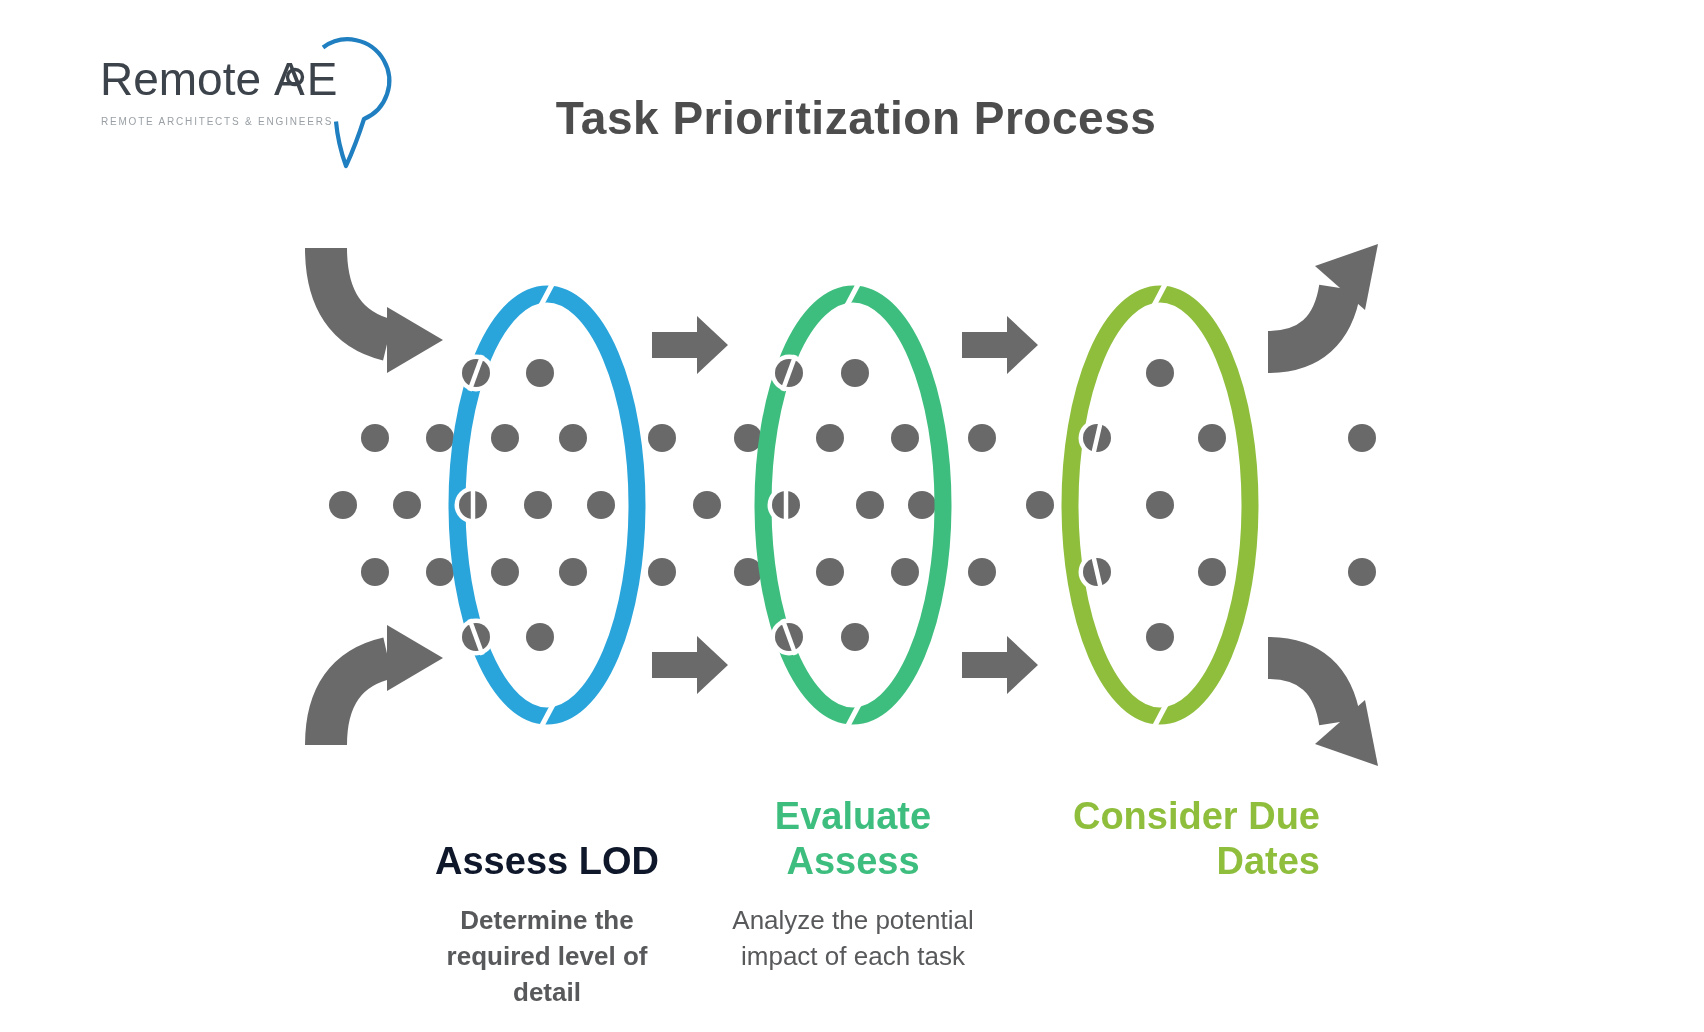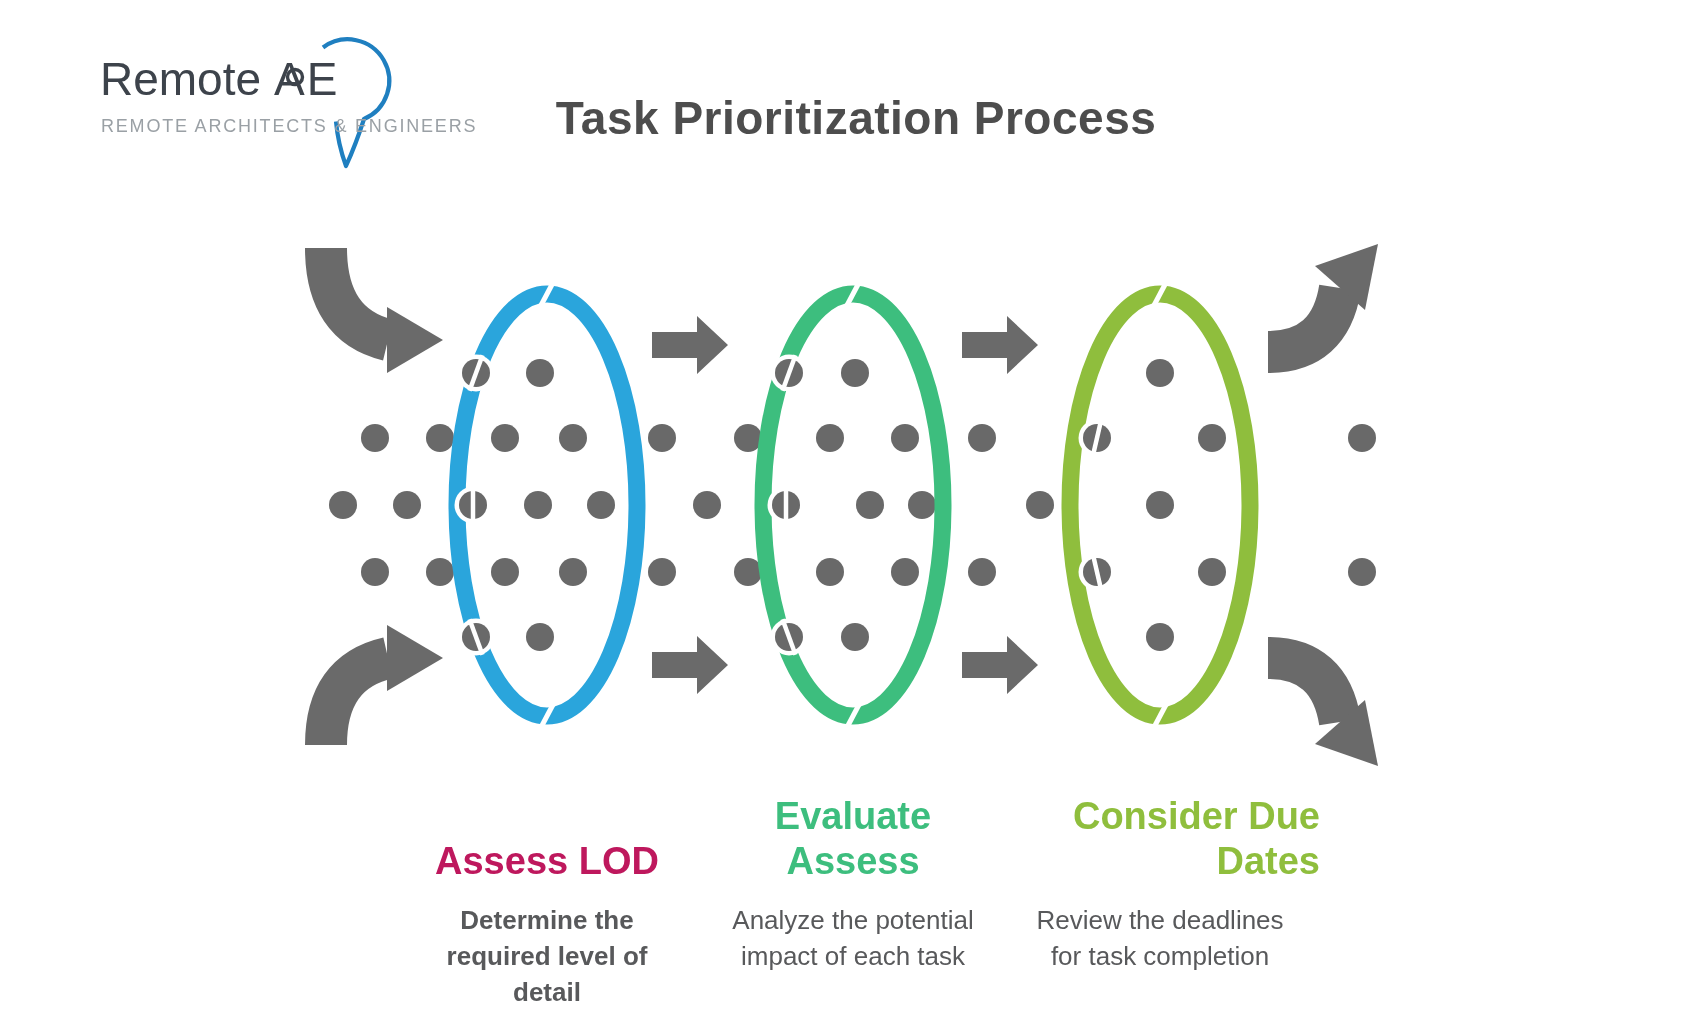--- a/index.html
+++ b/index.html
@@ -3,21 +3,21 @@
 <meta charset="utf-8">
 <style>
   html,body{margin:0;padding:0;background:#ffffff;}
   .canvas{position:relative;width:1704px;height:1032px;overflow:hidden;background:#ffffff;
           font-family:"Liberation Sans", sans-serif;}
   #diagram-svg{position:absolute;left:0;top:0;}
   .title{position:absolute;top:88px;left:0;width:1704px;margin:4px;text-align:center;
          font-size:46px;line-height:52px;font-weight:bold;color:#4d4d4d;letter-spacing:0.5px;}
   .brand{position:absolute;left:100px;top:63px;font-size:46px;line-height:33px;color:#3d434b;}
   .brand .suffix{margin-left:13px;letter-spacing:2px;margin-top:6px;}
-  .tagline{position:absolute;left:101px;top:116px;font-size:18px;letter-spacing:1.8px;color:#9aa0a5;}
+  .tagline{position:absolute;left:101px;top:116px;font-size:10px;letter-spacing:1.8px;color:#9aa0a5;}
   .step-label{position:absolute;bottom:148px;margin:0;font-size:38px;line-height:45px;
               font-weight:bold;text-align:center;}
   .sl1{left:377px;width:340px;}
   .sl2{left:733px;width:240px;}
   .sl3{left:1000px;width:320px;}
   .step-desc{position:absolute;top:902px;font-size:26px;line-height:36px;color:#58595b;text-align:center;}
   .sd1{left:432px;width:230px;font-weight:bold;}
   .sd2{left:703px;width:300px;}
   .sd3{left:1035px;width:250px;}
 </style>
@@ -113,21 +113,20 @@
       <circle cx="295" cy="77" r="7.5" fill="#ffffff" stroke="#3d434b" stroke-width="3.4"></circle>
     </svg>
 
   <div>
     <div class="brand"><span>Remote</span><span class="suffix">AE</span></div>
     <div class="tagline">REMOTE ARCHITECTS &amp; ENGINEERS</div>
   </div>
 
   <h1 class="title">Task Prioritization Process</h1>
 
-  <div class="step-label sl1" style="color: #be185d;">Assess LOD</div>
+  <div class="step-label sl1" style="color: #0f172a;">Assess LOD</div>
   <div class="step-label sl2" style="color: rgb(61, 190, 126);">Evaluate Assess</div>
   <div class="step-label sl3" style="color: rgb(143, 190, 61); text-align: right;">Consider Due Dates</div>
 
   <div class="step-desc sd1">Determine the required level of detail</div>
   <div class="step-desc sd2">Analyze the potential impact of each task</div>
-  <div class="step-desc sd3">Review the deadlines for task completion</div>
 
 </div>
 
 </body></html>

